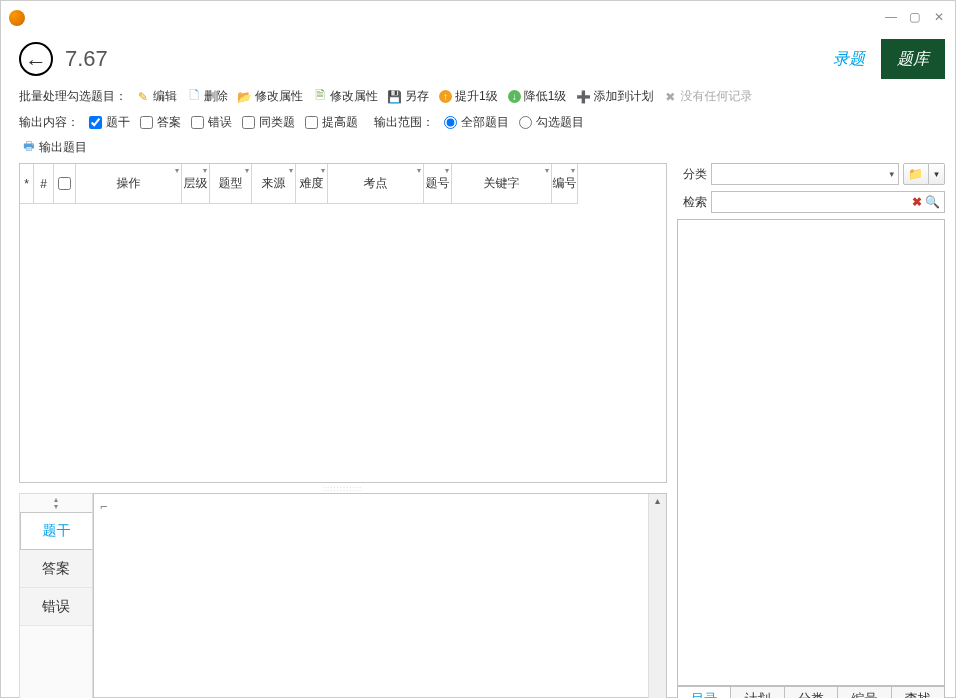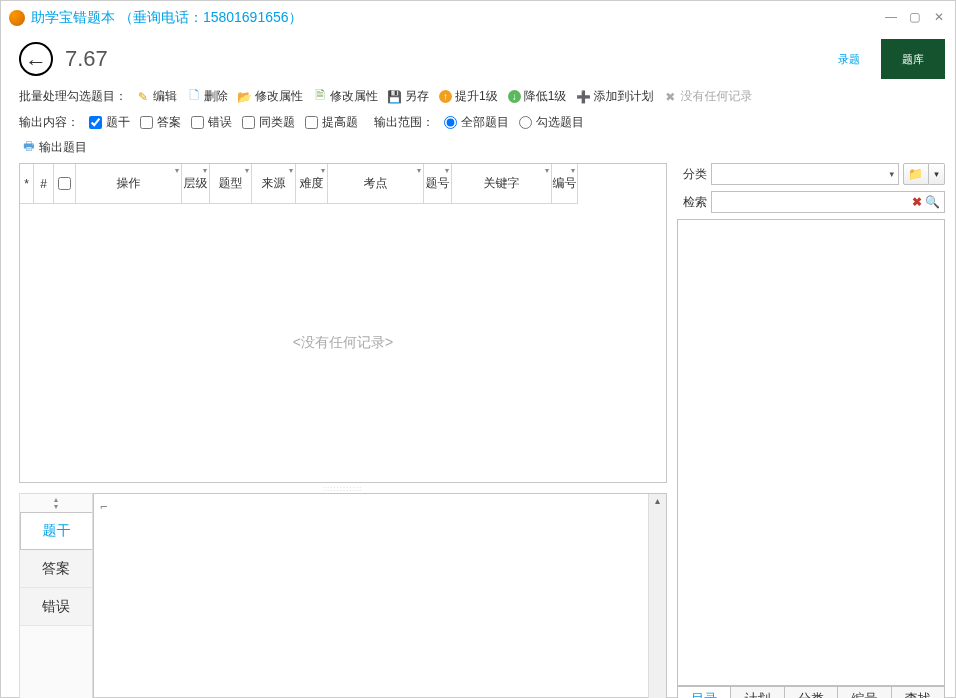--- a/index.html
+++ b/index.html
@@ -8,21 +8,21 @@
 .titlebar { height: 34px; display: flex; align-items: center; padding: 0 8px; }
 .titlebar .app-icon { width: 16px; height: 16px; margin-right: 6px; border-radius: 50%; background: radial-gradient(circle at 30% 30%, #f90, #c60); display:inline-block; }
 .titlebar .title { color: #00a2e8; font-size: 14px; }
 .win-controls { position: absolute; right: 6px; top: 8px; display: flex; gap: 4px; }
 .win-controls span { width: 20px; height: 16px; display:flex; align-items:center; justify-content:center; color:#888; font-size:12px; cursor: default; }
 .header-row { height: 48px; display:flex; align-items:center; padding: 0 10px 0 18px; }
 .back-btn { width: 34px; height:34px; border:2px solid #000; border-radius:50%; display:flex; align-items:center; justify-content:center; font-size:22px; font-weight:bold; cursor:pointer; }
 .app-title { font-size: 26px; margin-left: 10px; letter-spacing: 1px; }
 .app-ver { font-size: 22px; color:#555; margin-left: 12px; }
 .header-spacer { flex: 1; }
-.nav-btn { height: 40px; width: 64px; display:flex; align-items:center; justify-content:center; font-size: 11px; cursor:pointer; }
+.nav-btn { height: 40px; width: 64px; display:flex; align-items:center; justify-content:center; font-size: 16px; cursor:pointer;font-style:italic; }
 .nav-btn.link { color:#00a2e8; }
 .nav-btn.active { background:#14532d; color:#fff; }
 .toolbar { padding: 4px 18px; display:flex; align-items:center; gap: 4px; flex-wrap: wrap; color:#333; }
 .toolbar .lbl { margin-right: 2px; }
 .tool-item { display:inline-flex; align-items:center; gap:3px; padding: 1px 3px; cursor:pointer; }
 .tool-item.disabled { color:#aaa; }
 .icon { width:14px; height:14px; display:inline-flex; align-items:center; justify-content:center; font-size:12px; }
 .icon.edit { color:#d49a00; }
 .icon.delete { color:#5aa0d8; }
 .icon.folder { color:#e6a23c; }
@@ -76,21 +76,20 @@
 .rtab { flex:1; display:flex; align-items:center; justify-content:center; border-right:1px solid #c0c0c0; font-size:13px; cursor:pointer; background:#f7f7f7;}
 .rtab:last-child{border-right:none;}
 .rtab.active{ color:#00a2e8; background:#fff; border-bottom:1px solid #fff; margin-bottom:-1px;}
 </style>
 </head>
 <body>
 
 <div class="window">
   <div class="titlebar">
     <span class="app-icon"></span>
-    <span class="title">助学宝错题本 （垂询电话：15801691656）</span>
     <div class="win-controls">
       <span>—</span>
       <span>▢</span>
       <span>✕</span>
     </div>
   </div>
 
   <div class="header-row">
     <div class="back-btn">←</div>
     <div class="app-ver">7.67</div>
@@ -218,21 +217,20 @@
             </div>
           <div class="th kw">
               <span>关键字</span>
               <span class="filter-mark">▾</span>
             </div>
           <div class="th idx">
               <span>编号</span>
               <span class="filter-mark">▾</span>
             </div>
         </div>
-        <div class="table-body">&lt;没有任何记录&gt;</div>
       </div>
 
       <div class="splitter">::::::::::::</div>
 
       <div class="bottom-split">
         <div class="left-tabs">
           <div class="tab-scroll">▴<br>▾</div>
           <div class="vtab active">题干</div>
           <div class="vtab">答案</div>
           <div class="vtab">错误</div>

